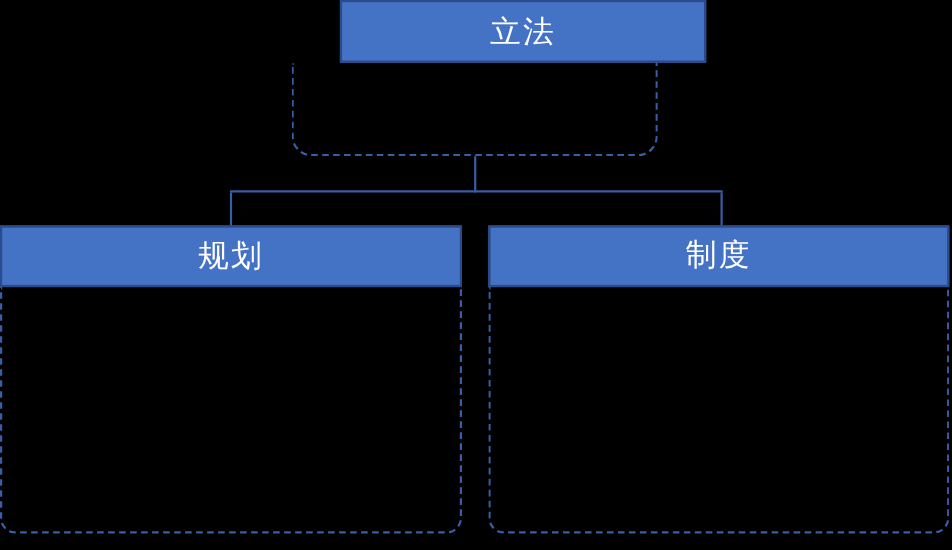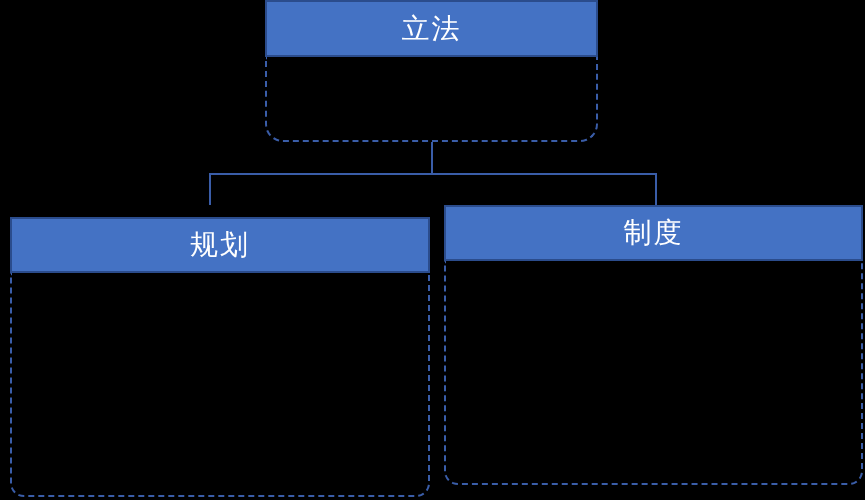--- a/index.html
+++ b/index.html
@@ -37,24 +37,24 @@
   }
   .node-body {
     box-sizing: border-box;
     width: 100%;
     background: transparent;
     border: 2px dashed var(--body-border, #3A5DA8);
     border-top: none;
   }
   
   .node-root { left: 265px; top: 0; width: 333px; }
-  .node-root .node-header { height: 57px; }
+  .node-root .node-header { height: 57px; margin-left: 44px; }
   .node-root .node-body { height: 85px; border-radius: 0 0 18px 18px; }
   
-  .node-left { left: 0; top: 217px; width: 420px; margin-left: 10px; }
+  .node-left { left: 0; top: 205px; width: 420px; }
   .node-right { left: 444px; top: 205px; width: 419px; font-family: Liberation Serif, serif; }
   .node-left .node-header, .node-right .node-header { height: 56px; }
   .node-left .node-body, .node-right .node-body { height: 224px; border-radius: 0 0 14px 14px; }
   
   .connector {
     position: absolute;
     background: var(--connector, #3A5DA8);
   }
   .conn-root-drop  { left: 431px; top: 142px; width: 2px;   height: 33px; }
   .conn-horizontal { left: 209px; top: 173px; width: 448px; height: 2px;  }

